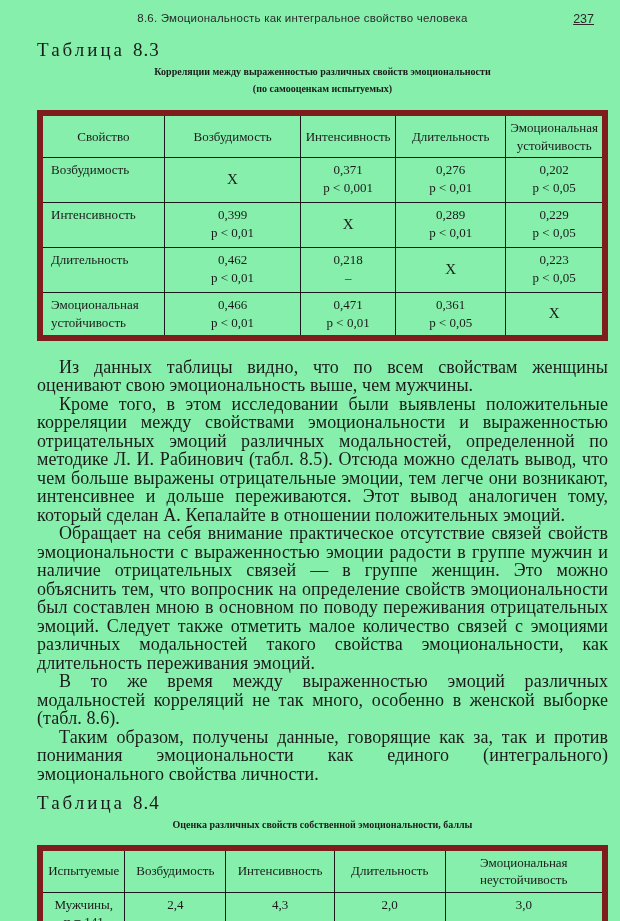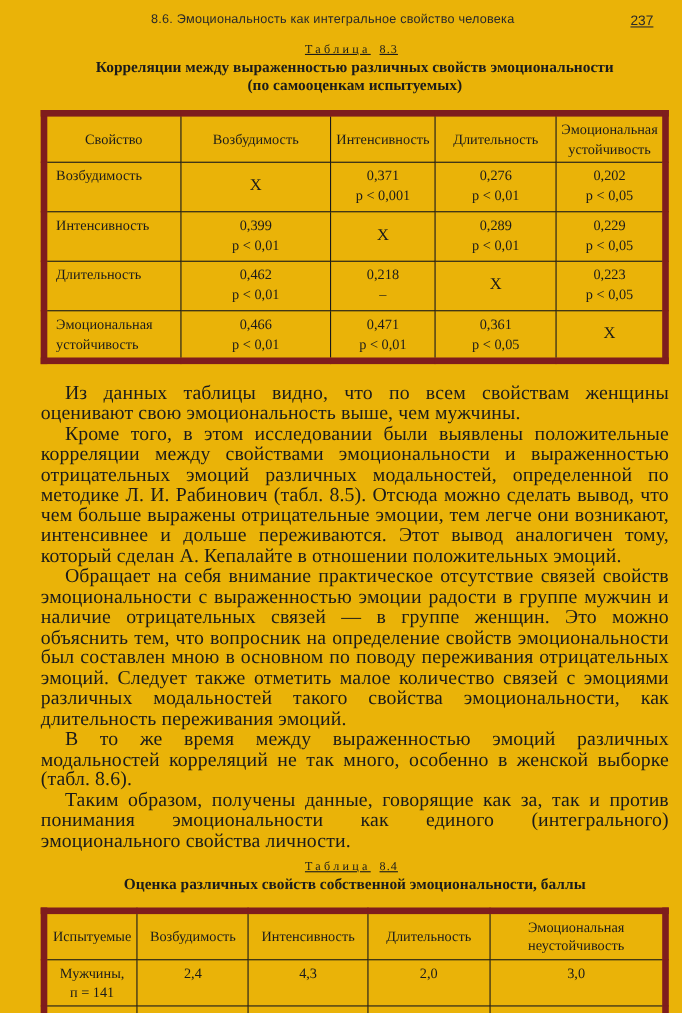--- a/index.html
+++ b/index.html
@@ -1,21 +1,21 @@
 <!DOCTYPE html>
 <html lang="ru"><head>
 <meta charset="utf-8">
 <style>
   * { margin: 0; padding: 0; box-sizing: border-box; }
   html, body { background: #e9e9e9; }
   .page {
     position: relative;
     width: 620px;
     height: 921px;
-    background: #eab308;
+    background: #86efac;
     color: #1b1b1b;
     font-family: "Liberation Serif", serif;
     padding: 12px 12px 0 37px;
     overflow: hidden;
   }
   .content { width: 571px; position: relative; }
 
   
   .running-head {
     position: relative;
@@ -32,32 +32,31 @@
   }
   .running-head .rh-num {
     position: absolute;
     right: 14px; top: 0;
     font-size: 12.5px;
     text-decoration: underline;
   }
 
   
   .tbl-label {
-    text-align: center;
-    font-size: 11px;
+    text-align: left;
+    font-size: 19px;
     padding-right: 6px;
     margin-top: 9px;
-    text-decoration: underline;
   }
   .tbl-label .lw { letter-spacing: 3px; }
   .tbl-label .ln { margin-left: 8px; letter-spacing: 1px; }
   .tbl-title {
     text-align: center;
     font-weight: bold;
-    font-size: 14px;
+    font-size: 10px;
     line-height: 16.5px;
     margin-top: 3px;
   }
 
   
   table {
     border-collapse: collapse;
     table-layout: fixed;
     margin-top: 13px;
     border: 6px solid #7f1d1d;

